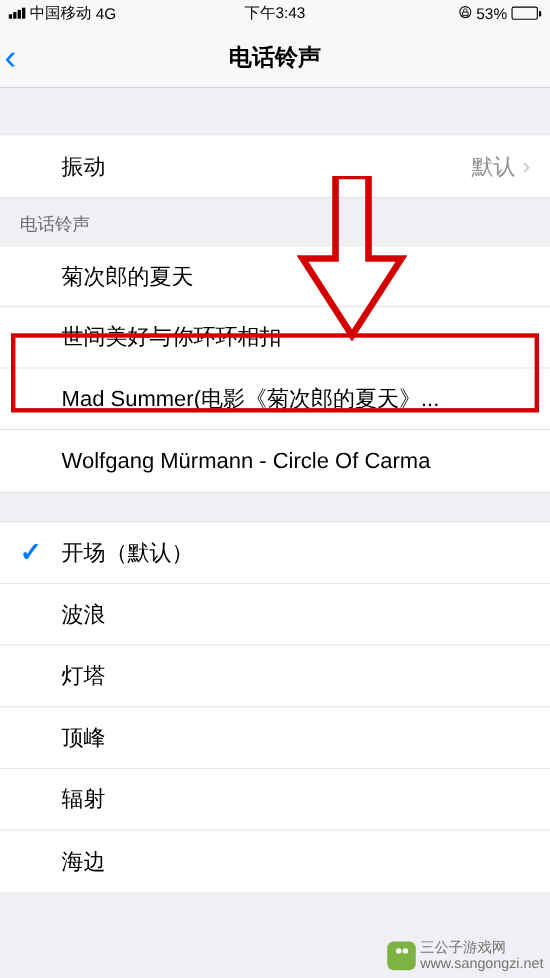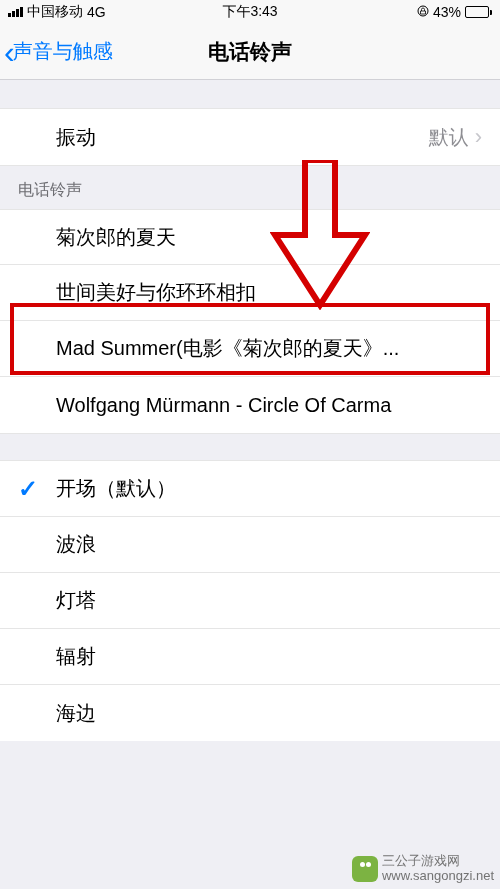--- a/index.html
+++ b/index.html
@@ -24,21 +24,21 @@
     .nav-bar { height: 56px; background: #f8f8f8; border-bottom: 1px solid #d1d1d6; display: flex; align-items: center; position: relative; }
     .back-btn { display: flex; align-items: center; color: #007aff; font-size: 20px; padding-left: 4px; }
     .back-chevron { font-size: 32px; line-height: 1; margin-right: -2px; }
     .nav-title { position: absolute; left: 50%; transform: translateX(-50%); font-size: 21px; font-weight: 600; }
 
     .spacer-sm { height: 28px; }
 
     .section { background: #fff; }
     .row { display: flex; align-items: center; min-height: 56px; padding: 0 18px 0 56px; border-bottom: 1px solid #e5e5e5; font-size: 20px; position: relative; }
     .row.first { border-top: 1px solid #e5e5e5; }
-    .row-vibration { justify-content: space-between; min-height: 58px; }
+    .row-vibration { justify-content: space-between; min-height: 58px; margin-top: 14px; }
     .row-value { color: #8e8e93; display: flex; align-items: flex-start; gap: 6px; }
     .chevron-right { color: #c7c7cc; font-size: 22px; }
     .checkmark { position: absolute; left: 18px; color: #007aff; font-size: 24px; font-weight: 600; }
 
     .section-header { padding: 14px 18px 8px; color: #6d6d72; font-size: 16px; }
 
     .section-divider { height: 28px; background: #efeff4; border-top: 1px solid #e5e5e5; border-bottom: 1px solid #e5e5e5; }
 
     .arrow-overlay { position: absolute; top: 160px; left: 270px; pointer-events: none; }
     .highlight-box { position: absolute; top: 303px; left: 10px; width: 480px; height: 72px; border: 4px solid #d40000; pointer-events: none; }
@@ -63,32 +63,31 @@
     <span>4G</span>
   </div>
   <div class="status-center">下午3:43</div>
   <div class="status-right">
     <span class="lock-icon">
       <svg width="12" height="12" viewBox="0 0 12 12">
           <circle cx="6" cy="6" r="5" fill="none" stroke="#000" stroke-width="1"></circle>
           <path d="M4.5 6 V4.5 a1.5 1.5 0 0 1 3 0 V6 M3.5 6 h5 v3 h-5 z" fill="none" stroke="#000" stroke-width="0.8"></path>
         </svg>
     </span>
-    <span>43%</span>
+    <span>53%</span>
     <span class="battery">
         <span class="battery-body"><span class="battery-fill"></span></span>
         <span class="battery-tip"></span>
       </span>
   </div>
 </div>
 
 <div class="nav-bar">
   <div class="back-btn">
     <span class="back-chevron">‹</span>
-    <span>声音与触感</span>
   </div>
   <div class="nav-title">电话铃声</div>
 </div>
 
 <div class="spacer-sm"></div>
 
 <div class="section">
   <div class="row row-vibration first">
     <span>振动</span>
     <span class="row-value">
@@ -122,20 +121,23 @@
     <span class="checkmark">✓</span>
     <span>开场（默认）</span>
   </div>
   <div class="row">
       <span>波浪</span>
     </div>
   <div class="row">
       <span>灯塔</span>
     </div>
   <div class="row">
+      <span>顶峰</span>
+    </div>
+  <div class="row">
       <span>辐射</span>
     </div>
   <div class="row" style="border-bottom:none">
       <span>海边</span>
     </div>
 </div>
 
 <div class="arrow-overlay">
   <svg width="100" height="150" viewBox="0 0 100 150">
     <path d="M35 0 L65 0 L65 75 L95 75 L50 145 L5 75 L35 75 Z" fill="none" stroke="#d40000" stroke-width="6"></path>

